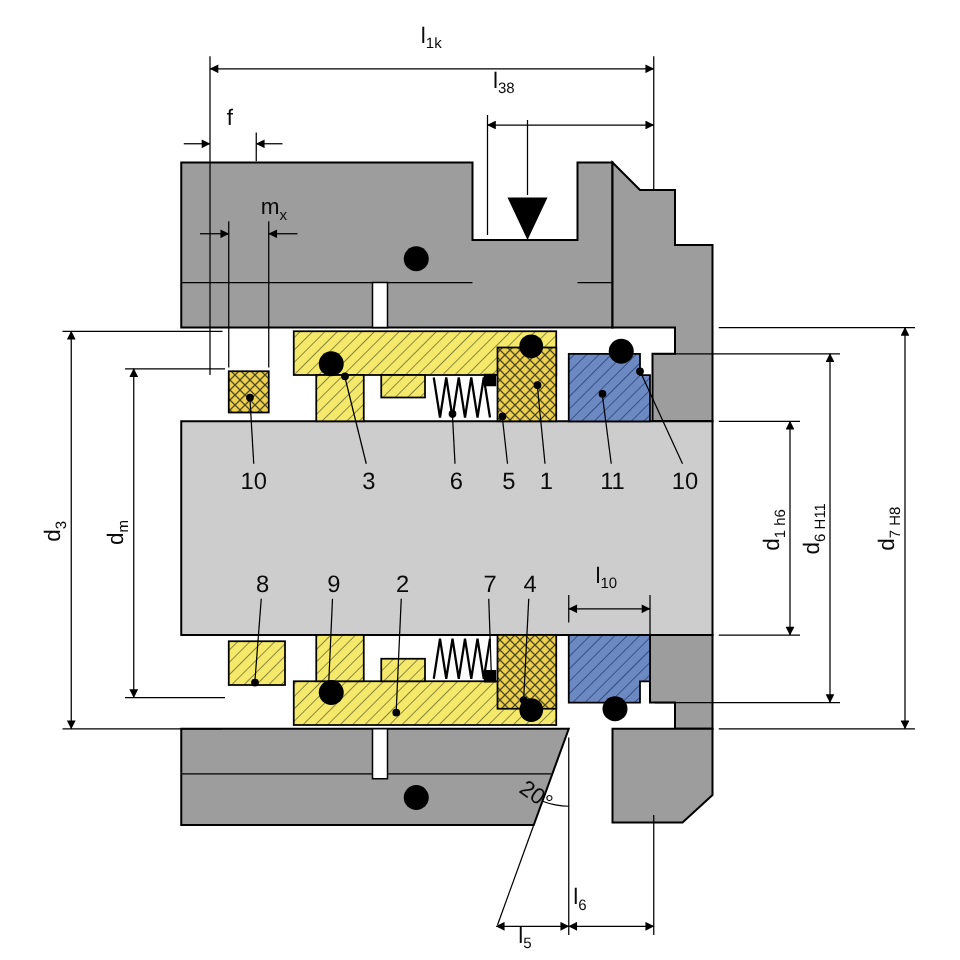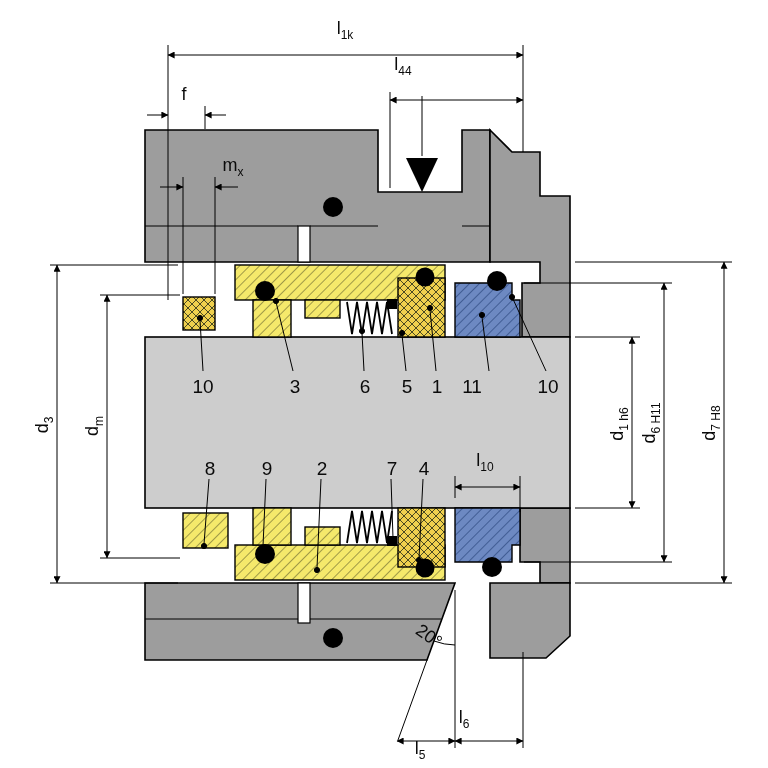--- a/index.html
+++ b/index.html
@@ -147,39 +147,39 @@
     <line x1="321" y1="479" x2="317" y2="568"></line>
         <circle cx="317" cy="570" r="2.6"></circle>
     <line x1="391" y1="479" x2="393" y2="538"></line>
         <circle cx="393" cy="540" r="2.6"></circle>
     <line x1="423" y1="479" x2="419" y2="558"></line>
         <circle cx="419" cy="560" r="2.6"></circle>
   </g>
 </svg>
 
 <div class="lbl" style="left:345px;top:30px"><span>l</span><sub>1k</sub></div>
-<div class="lbl" style="left:403px;top:66px"><span>l</span><sub>44</sub></div>
+<div class="lbl" style="left:403px;top:66px"><span>l</span><sub>38</sub></div>
 <div class="lbl" style="left:184px;top:96px"><span>f</span><sub></sub></div>
-<div class="lbl" style="left:233px;top:167px"><span>m</span><sub>x</sub></div>
+<div class="lbl" style="left:219px;top:167px"><span>m</span><sub>x</sub></div>
 <div class="lbl rot" style="left:44px;top:425px"><span>d</span><sub>3</sub></div>
 <div class="lbl rot" style="left:94px;top:426px"><span>d</span><sub>m</sub></div>
 <div class="lbl rot" style="left:619px;top:424px"><span>d</span><sub>1 h6</sub></div>
 <div class="lbl rot" style="left:651px;top:423px"><span>d</span><sub>6 H11</sub></div>
 <div class="lbl rot" style="left:711px;top:423px"><span>d</span><sub>7 H8</sub></div>
 <div class="lbl" style="left:485px;top:462px"><span>l</span><sub>10</sub></div>
 <div class="lbl" style="left:420px;top:750px"><span>l</span><sub>5</sub></div>
 <div class="lbl" style="left:464px;top:719px"><span>l</span><sub>6</sub></div>
 <div class="lbl rot-a" style="left:429px;top:636px"><span>20°</span></div>
 
 <div class="lbl num" style="left:203px;top:386px">10</div>
 <div class="lbl num" style="left:295px;top:386px">3</div>
 <div class="lbl num" style="left:365px;top:386px">6</div>
 <div class="lbl num" style="left:407px;top:386px">5</div>
 <div class="lbl num" style="left:437px;top:386px">1</div>
-<div class="lbl num" style="left:472px;top:386px">11</div>
+<div class="lbl num" style="left:490px;top:386px">11</div>
 <div class="lbl num" style="left:548px;top:386px">10</div>
 <div class="lbl num" style="left:210px;top:468px">8</div>
 <div class="lbl num" style="left:267px;top:468px">9</div>
 <div class="lbl num" style="left:322px;top:468px">2</div>
 <div class="lbl num" style="left:392px;top:468px">7</div>
 <div class="lbl num" style="left:424px;top:468px">4</div>
 
 </div>
 
 </body></html>

